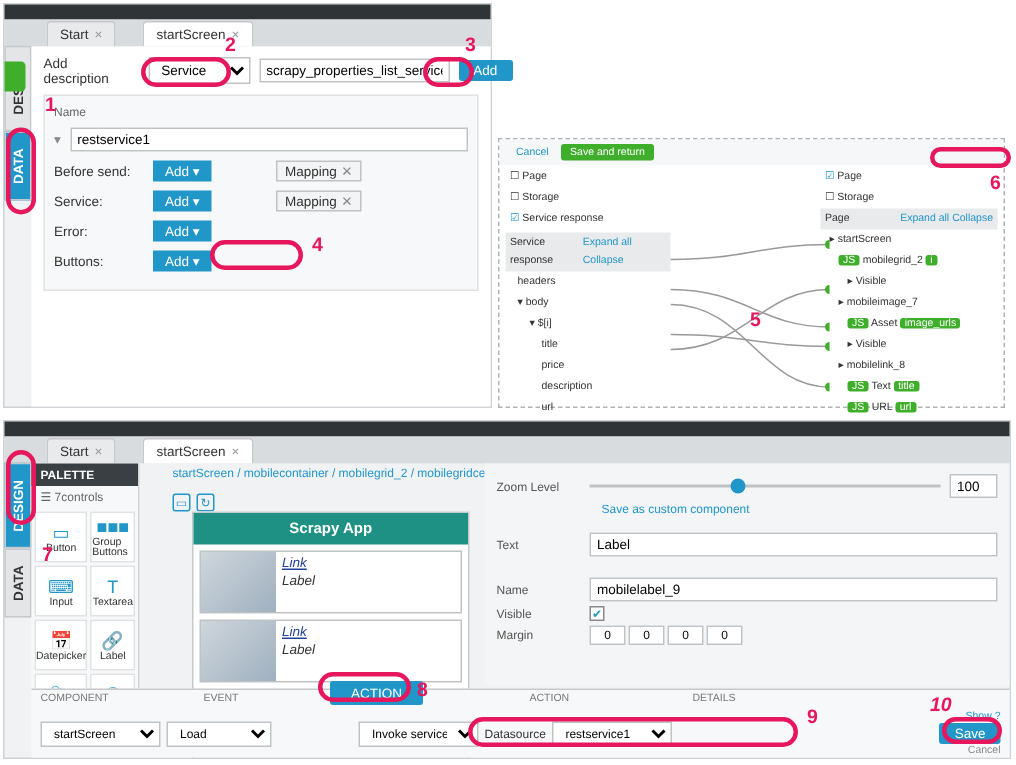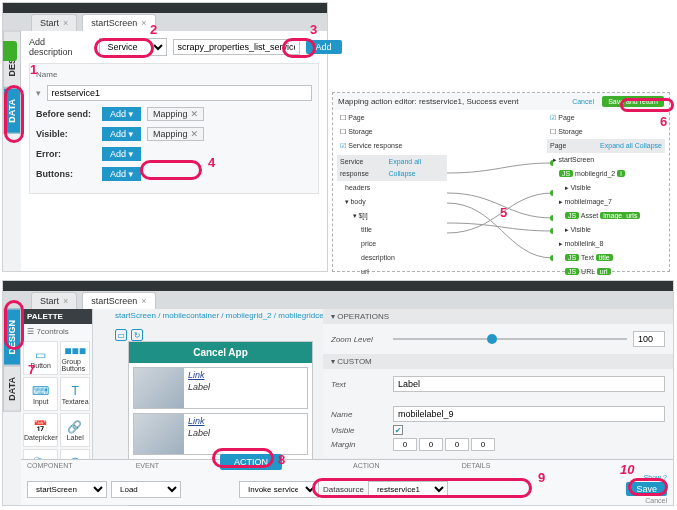--- a/index.html
+++ b/index.html
@@ -1,37 +1,37 @@
 <!DOCTYPE html>
 <html><head>
 <meta charset="utf-8">
 <style>
   * { box-sizing: border-box; font-family: Arial, Helvetica, sans-serif; }
   html,body { margin:0; padding:0; width:677px; height:510px; background:#fff; overflow:hidden; font-size:9px; color:#333; }
   .stage { position:relative; width:677px; height:510px; background:#fff; }
   .panel { position:absolute; background:#f1f2f3; border:1px solid #d0d3d6; }
   .title-bar { height:10px; background:#2f3437; }
-  .tabs { display:flex; height:18px; background:#d9dcde; padding-left:28px; gap:3px; align-items:flex-end; }
+  .tabs { display:flex; height:18px; background:#d9dcde; padding-left:28px; gap:16px; align-items:flex-end; }
   .tab { padding:3px 8px; background:#e8eaec; border:1px solid #c6c9cc; border-bottom:none; border-radius:3px 3px 0 0; margin-right:2px; font-size:9px; position:relative; }
   .tab.active { background:#fff; }
   .tab .close { margin-left:4px; color:#999; }
   .vert-tabs { position:absolute; left:0; top:28px; width:18px; display:flex; flex-direction:column; }
   .vert-tab { writing-mode:vertical-rl; transform:rotate(180deg); padding:10px 3px; font-size:9px; font-weight:bold; background:#e3e5e7; border:1px solid #c6c9cc; text-align:center; cursor:pointer; }
   .vert-tab.blue { background:#2196c9; color:#fff; }
   .content { position:absolute; left:18px; top:28px; right:0; bottom:0; background:#fff; }
   .annot { position:absolute; border:3px solid #e6175c; border-radius:14px; pointer-events:none; }
   .annot-num { position:absolute; color:#e6175c; font-weight:bold; font-size:13px; }
   .mini-select { border:1px solid #c0c3c6; background:#fff; padding:2px 4px; font-size:9px;margin-left:20px; }
   .mini-input { border:1px solid #c0c3c6; background:#fff; padding:2px 4px; font-size:9px; }
   .btn-blue { background:#2196c9; color:#fff; border:none; padding:2px 10px; font-size:9px; border-radius:2px; cursor:pointer; }
   .btn-add { background:#2196c9; color:#fff; border:none; padding:2px 8px; font-size:9px; cursor:pointer; }
-  .tag { display:inline-flex; align-items:center; background:#f3f4f5; border:1px solid #c0c3c6; padding:1px 5px; font-size:9px; gap:3px; }
+  .tag { display:inline-flex; align-items:center; background:#f3f4f5; border:1px solid #c0c3c6; padding:1px 5px; font-size:9px; gap:3px;margin-left:37px; }
   .tag .x { color:#888; cursor:pointer; }
   .row { display:flex; align-items:center; gap:6px; margin:6px 0; }
-  .lbl { width:60px; font-size:9px;font-weight:bold; }
+  .lbl { width:60px; font-size:9px; }
   
   .editor { position:absolute; background:#fff; border:1px dashed #b0b3b6; }
   .editor-head { display:flex; justify-content:space-between; align-items:center; padding:3px 5px; background:#f6f7f8; font-size:8px; }
   .btn-green { background:#3fae2a; color:#fff; border:none; padding:2px 6px; font-size:7px; border-radius:2px; cursor:pointer; }
   .btn-link { color:#2196c9; background:none; border:none; font-size:7px; cursor:pointer; }
   .tree-col { position:absolute; font-size:7px; line-height:12px; }
   .tree-col .item { padding:1px 3px; }
   .tree-col .hl { background:#3fae2a; color:#fff; border-radius:2px; padding:0 3px; }
   .section-head { background:#e8eaec; font-size:7px; padding:1px 3px; display:flex; justify-content:space-between; }
   svg.wires { position:absolute; }
@@ -53,21 +53,21 @@
   .card-img { width:50px; height:40px; background:linear-gradient(135deg,#cfd6dc,#9fb0bf); }
   .card-body { flex:1; padding:2px 4px; display:flex; flex-direction:column; gap:2px; }
   .u { color:#23429c; text-decoration:underline; font-style:italic; font-size:9px; }
   .plain { font-style:italic; font-size:9px; }
   
   .props { position:absolute; left:320px; top:28px; right:0; bottom:48px; background:#f4f5f6; }
   .props-head { background:#3a3f44; color:#fff; font-size:8px; padding:4px 8px; font-weight:bold; }
   .props-sec { background:#e6e8ea; font-size:8px; padding:3px 8px; color:#555; }
   .props-body { padding:4px 8px; }
   .prow { display:flex; align-items:center; gap:6px; margin:3px 0; font-size:8px; }
-  .prow .plbl { width:56px; color:#555;font-style:italic; }
+  .prow .plbl { width:56px; color:#555; }
   .slider-track { flex:1; height:2px; background:#c0c3c6; position:relative; }
   .slider-thumb { position:absolute; top:-4px; left:40%; width:10px; height:10px; border-radius:50%; background:#2196c9; }
   .savecomp { color:#2196c9; font-size:8px; cursor:pointer; margin-left:70px; }
   .checkbox { width:10px; height:10px; border:1px solid #888; background:#fff; display:inline-flex; align-items:center; justify-content:center; color:#2196c9; font-size:8px; }
   .quad { display:flex; gap:2px; }
   .quad input { width:24px; padding:1px; font-size:8px; text-align:center; border:1px solid #c0c3c6; }
   
   .btm { position:absolute; left:18px; right:0; bottom:0; height:46px; background:#f7f8f9; border-top:1px solid #c6c9cc; }
   .btm-head { display:flex; font-size:7px; color:#777; }
   .btm-head div { flex:1; padding:2px 6px; }
@@ -110,42 +110,41 @@
 
         <div class="row">
           <span class="lbl">Before send:</span>
           <button class="btn-add"><span>Add</span> ▾</button>
           <span class="tag">
               <span>Mapping</span>
               <span class="x">✕</span>
             </span>
         </div>
         <div class="row">
-          <span class="lbl">Visible:</span>
+          <span class="lbl">Service:</span>
           <button class="btn-add"><span>Add</span> ▾</button>
           <span class="tag">
               <span>Mapping</span>
               <span class="x">✕</span>
             </span>
         </div>
         <div class="row">
           <span class="lbl">Error:</span>
           <button class="btn-add"><span>Add</span> ▾</button>
         </div>
         <div class="row">
           <span class="lbl">Buttons:</span>
           <button class="btn-add"><span>Add</span> ▾</button>
         </div>
       </div>
     </div>
   </div>
 
   <div class="editor" style="left:332px; top:92px; width:338px; height:180px;">
     <div class="editor-head">
-      <span>Mapping action editor: restservice1, Success event</span>
       <span>
         <button class="btn-link">Cancel</button>
         <button class="btn-green">Save and return</button>
       </span>
     </div>
 
     <div class="tree-col" style="left:4px; top:18px; width:110px;">
       <div class="item"><span>☐</span> <span>Page</span></div>
       <div class="item"><span>☐</span> <span>Storage</span></div>
       <div class="item"><span style="color:#2196c9;">☑</span> <span>Service response</span></div>
@@ -253,49 +252,48 @@
     </div>
 
     <div class="breadcrumb" id="bcrumb"><span>startScreen</span> / <span>mobilecontainer</span> / <span>mobilegrid_2</span> / <span>mobilegridcell_4</span> / <span>mobilelabel_9</span></div>
 
     <div style="position:absolute; left:112px; top:48px; display:flex; gap:4px;">
       <span class="phone-icon">▭</span>
       <span class="phone-icon">↻</span>
     </div>
 
     <div class="phone">
-      <div class="phone-header">Cancel App</div>
+      <div class="phone-header">Scrapy App</div>
       <div class="card">
         <div class="card-img"></div>
         <div class="card-body">
           <span class="u">Link</span>
           <span class="plain">Label</span>
         </div>
       </div>
       <div class="card">
         <div class="card-img"></div>
         <div class="card-body">
           <span class="u">Link</span>
           <span class="plain">Label</span>
         </div>
       </div>
     </div>
 
     <div class="props">
-      <div class="props-sec">▾ <span>OPERATIONS</span></div>
       <div class="props-body">
         <div class="prow">
           <span class="plbl">Zoom Level</span>
           <div class="slider-track">
               <div class="slider-thumb"></div>
             </div>
           <input class="mini-input" style="width: 32px;" value="100">
         </div>
-      </div>
-      <div class="props-sec">▾ <span>CUSTOM</span></div>
+        <div class="savecomp">Save as custom component</div>
+      </div>
       <div class="props-body">
         <div class="prow">
             <span class="plbl">Text</span>
             <input class="mini-input" style="flex: 1 1 0%;" value="Label">
           </div>
       </div>
       <div class="props-body">
         <div class="prow">
             <span class="plbl">Name</span>
             <input class="mini-input" style="flex: 1 1 0%;" value="mobilelabel_9">

